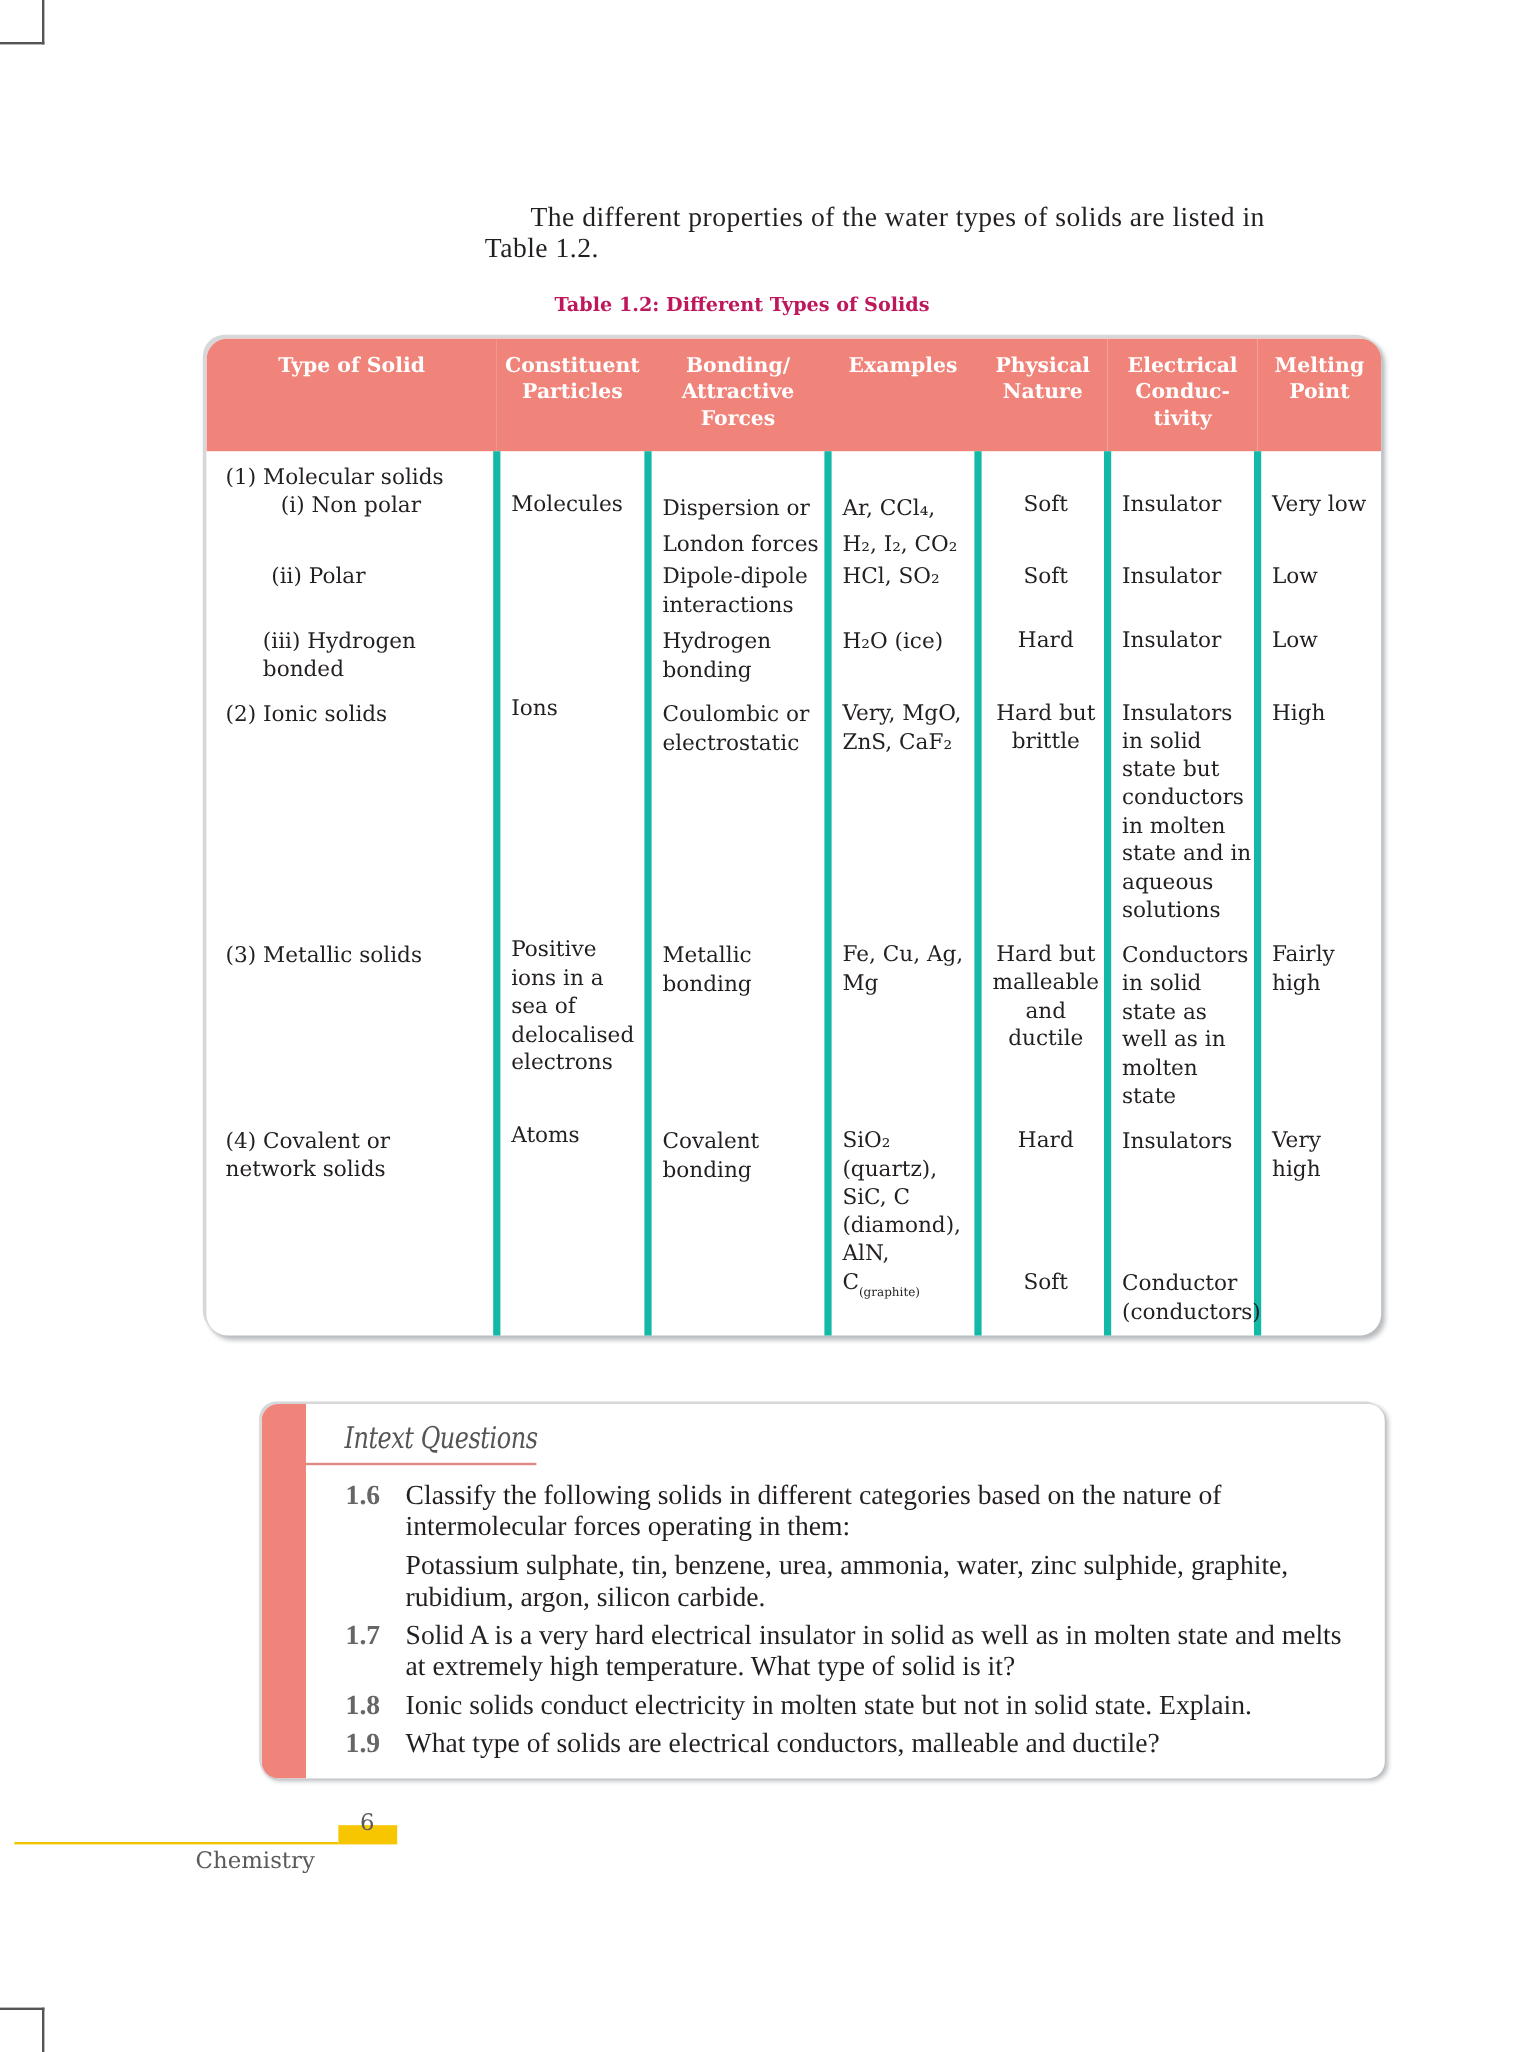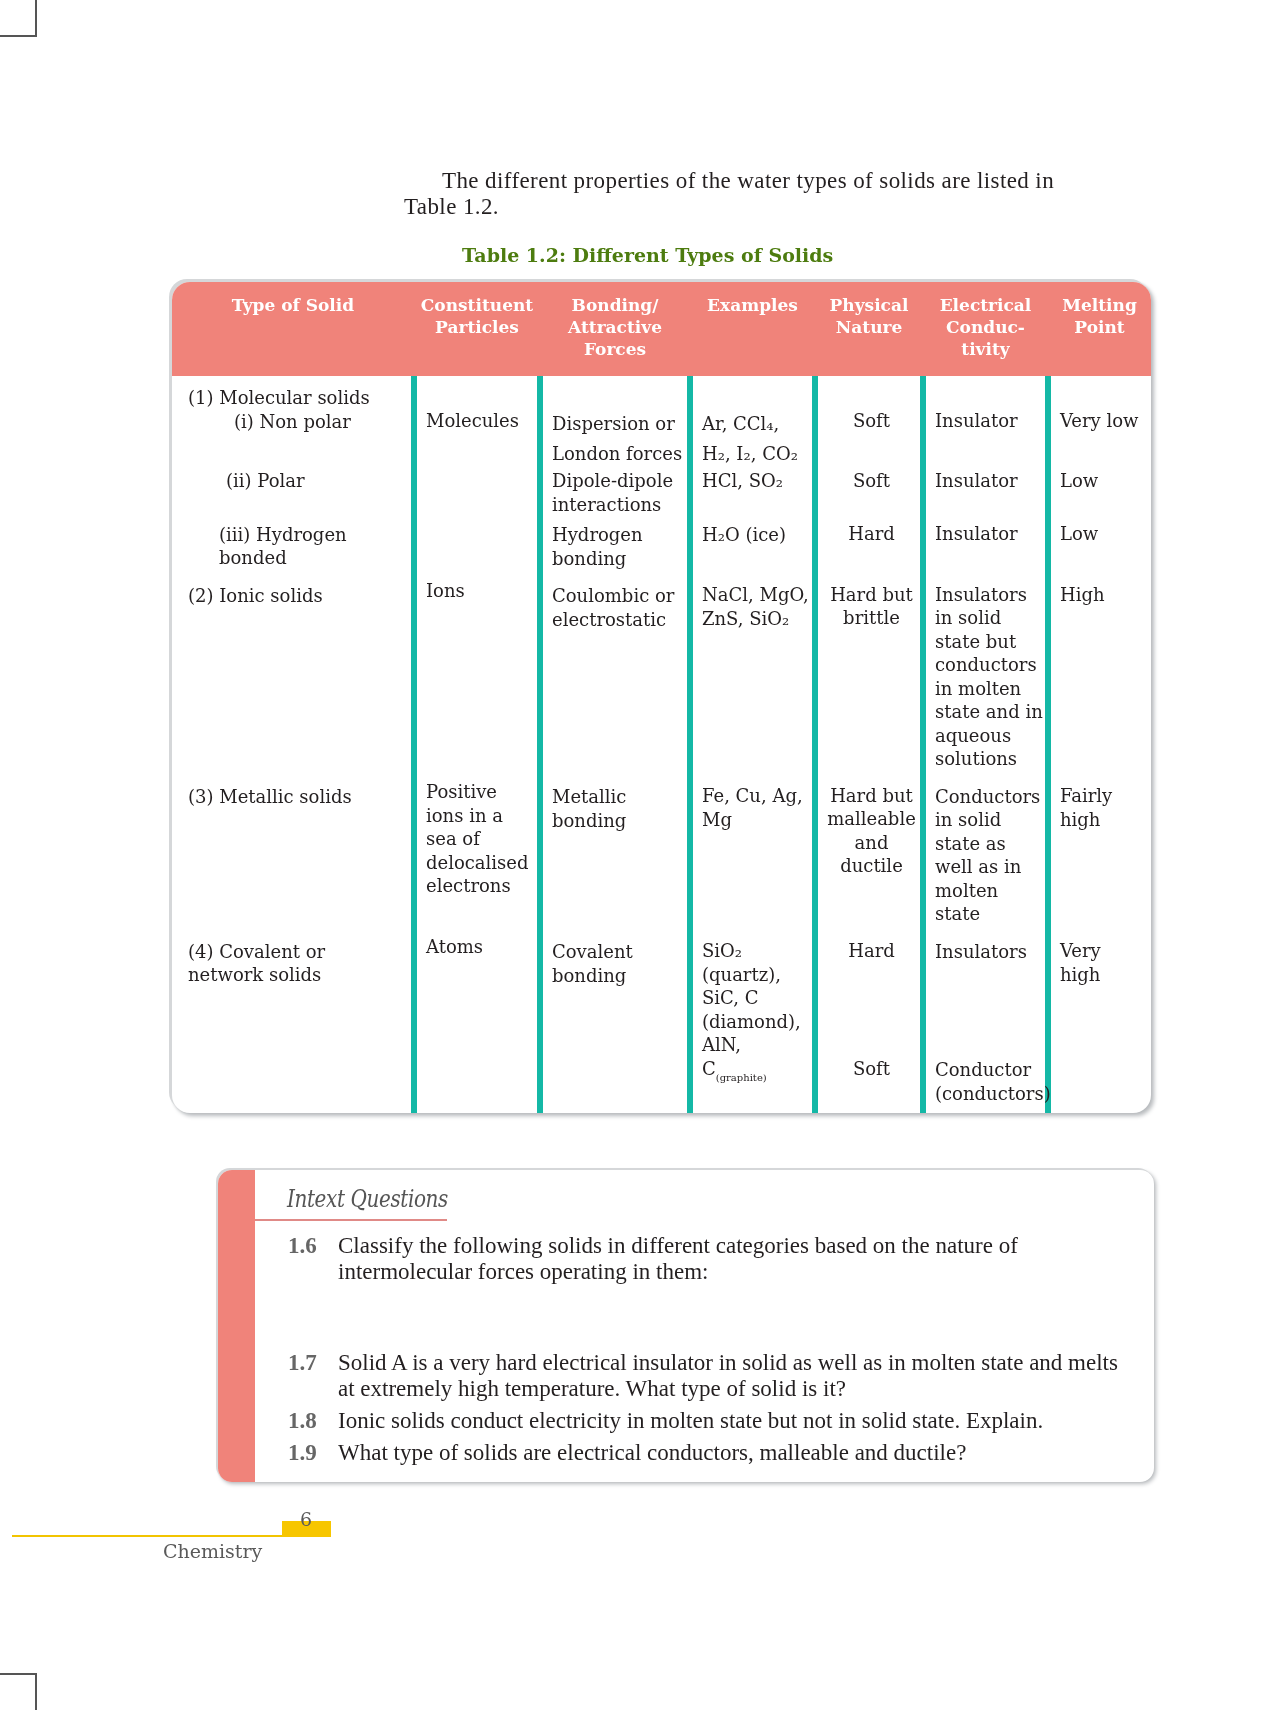--- a/index.html
+++ b/index.html
@@ -5,21 +5,21 @@
   html, body { margin:0; padding:0; background:#ffffff; }
   body { width:1275px; height:1710px; position:relative; overflow:hidden;
          font-family:"DejaVu Serif", "Liberation Serif", serif; color:#231f20; }
   .crop-mark { position:absolute; left:0; width:37px; height:37px; border:2px solid #555; border-left:none; box-sizing:border-box; background:#fff; }
   .crop-top { top:0; border-top:none; }
   .crop-bottom { top:1673px; border-bottom:none; }
 
   .intro { position:absolute; left:404px; top:168px; width:750px; font-family:"Liberation Serif", serif; font-size:23px; line-height:26px; letter-spacing:0.4px; }
   .intro .p1 { text-indent:38px; display:block; }
 
-  .table-caption { position:absolute; left:462px; top:244px; font-family:"DejaVu Serif", serif; font-weight:bold; font-size:19px; color:#4d7c0f; }
+  .table-caption { position:absolute; left:462px; top:244px; font-family:"DejaVu Serif", serif; font-weight:bold; font-size:16px; color:#be185d; }
 
   .table-wrap { position:absolute; left:172px; top:282px; width:979px; height:831px;
                 border-radius:18px; background:#fff; overflow:hidden;
                 box-shadow: -3px -3px 0 #d5d7d9, 3px 3px 4px #b8bbbe, 0 0 3px #c9cbcd; }
   table.solids { border-collapse:collapse; width:100%; table-layout:fixed;padding-left:43px; }
   table.solids th { background:#f0837a; color:#fff; font-family:"DejaVu Serif", serif; font-weight:bold; font-size:17px; line-height:22px;
                     vertical-align:top; padding:12px 2px 12px 2px; height:70px; text-align:center; }
   table.solids td { font-family:"DejaVu Serif", serif; font-size:18px; line-height:23.5px; vertical-align:top; padding:0 4px 0 9px; color:#231f20; }
   table.solids td + td { border-left:6px solid #14b8a6; }
   table.solids td:last-child { }
@@ -101,21 +101,21 @@
           <div style="margin-top:7px;">Hydrogen bonding</div>
           <div style="margin-top:14px;">Coulombic or electrostatic</div>
           <div style="margin-top:154px;">Metallic bonding</div>
           <div style="margin-top:108px;">Covalent bonding</div>
         </td>
 
         <td style="padding-top:33px; padding-right:2px;">
           <div style="line-height:30px;">Ar, CCl₄, H₂, I₂, CO₂</div>
           <div>HCl, SO₂</div>
           <div style="margin-top:30px;">H₂O (ice)</div>
-          <div style="margin-top:37px; padding-left:0;">NaCl, MgO, ZnS, SiO₂</div>
+          <div style="margin-top:37px; padding-left:0;">Very, MgO, ZnS, CaF₂</div>
           <div style="margin-top:154px;">Fe, Cu, Ag, Mg</div>
           <div style="margin-top:108px;">SiO₂ (quartz), SiC, C (diamond), AlN,</div>
           <div><span>C</span><span style="font-size:10px; vertical-align:-6px;">(graphite)</span></div>
         </td>
 
         <td style="padding-top:33px; padding-right:2px; padding-left:7px;text-align:center;">
           <div>Soft</div>
           <div style="margin-top:36px;">Soft</div>
           <div style="margin-top:30px;">Hard</div>
           <div style="margin-top:37px;">Hard but brittle</div>
@@ -148,20 +148,21 @@
 </div>
 
 <div class="intext">
   <div class="bar"></div>
   <div class="title">Intext Questions</div>
   <div class="title-line"></div>
 
   <div class="q" style="top:63px;">
     <span class="num">1.6</span>
     <span class="txt">Classify the following solids in different categories based on the nature of intermolecular forces operating in them:</span>
+    <span class="sub-para">Potassium sulphate, tin, benzene, urea, ammonia, water, zinc sulphide, graphite, rubidium, argon, silicon carbide.</span>
   </div>
   <div class="q" style="top:180px;">
     <span class="num">1.7</span>
     <span class="txt">Solid A is a very hard electrical insulator in solid as well as in molten state and melts at extremely high temperature. What type of solid is it?</span>
   </div>
   <div class="q" style="top:238px;">
     <span class="num">1.8</span>
     <span class="txt">Ionic solids conduct electricity in molten state but not in solid state. Explain.</span>
   </div>
   <div class="q" style="top:270px;">

